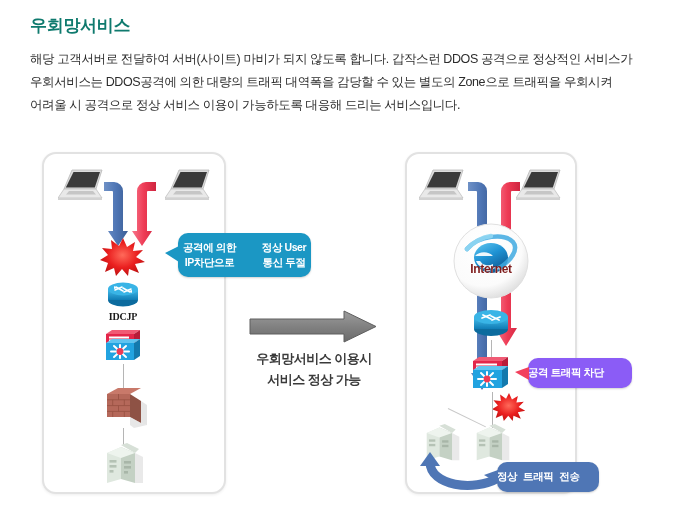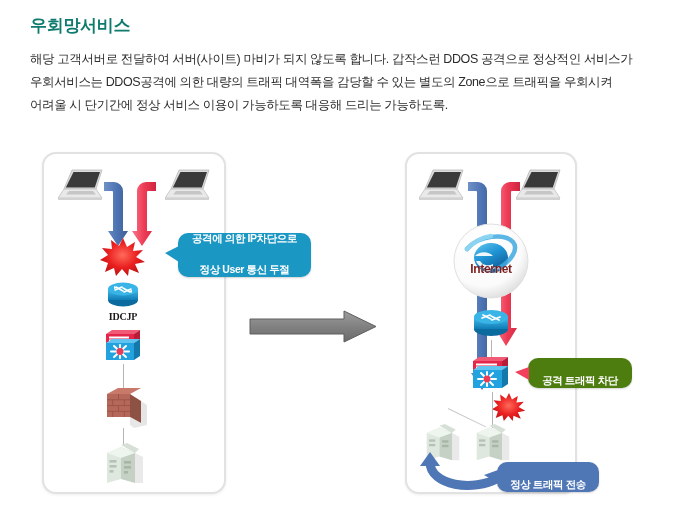--- a/index.html
+++ b/index.html
@@ -78,23 +78,22 @@
 
   
   .callout {
     position: absolute;
     border-radius: 10px;
     color: #ffffff;
     font-weight: bold;
     letter-spacing: -0.4px;
     text-align: center;
     display: flex;
-    flex-direction: column;
     align-items: center;
-    justify-content: flex-end;
+    justify-content: flex-start;
     box-shadow: 0 1px 2px rgba(0,0,0,0.18);
     gap: 16px;
   }
   .callout-tail {
     position: absolute;
     width: 0; height: 0;
   }
   #callout-attack-block {
     left: 178px; top: 233px; width: 133px; height: 44px;
     background: #1b97c4;
@@ -102,33 +101,34 @@
     line-height: 15px;
   }
   #callout-attack-block .tail {
     left: -13px; top: 13px;
     border-top: 7px solid transparent;
     border-bottom: 9px solid transparent;
     border-right: 14px solid #1b97c4;
   }
   #callout-traffic-block {
     left: 528px; top: 358px; width: 104px; height: 30px;
-    background: #4d7c0f;
+    background: #8b5cf6;
     font-size: 10.5px;
   }
   #callout-traffic-block .tail {
     left: -13px; top: 9px;
     border-top: 5px solid transparent;
     border-bottom: 8px solid transparent;
     border-right: 14px solid #f2405c;
   }
   #callout-normal-traffic {
     left: 497px; top: 462px; width: 102px; height: 30px;
     background: #4f76b5;
     font-size: 10.5px;
+    font-family: Liberation Mono, monospace;
   }
   #callout-normal-traffic .tail {
     left: -13px; top: 8px;
     border-top: 5px solid transparent;
     border-bottom: 8px solid transparent;
     border-right: 14px solid #4f76b5;
   }
 
   
   #center-arrow {
@@ -165,21 +165,21 @@
 </head>
 <body>
 
 <div id="page">
 
   <div id="page-title">우회망서비스</div>
 
   <div id="intro-text">
     <div>해당 고객서버로 전달하여 서버(사이트) 마비가 되지 않도록 합니다. 갑작스런 DDOS 공격으로 정상적인 서비스가</div>
     <div>우회서비스는 DDOS공격에 의한 대량의 트래픽 대역폭을 감당할 수 있는 별도의 Zone으로 트래픽을 우회시켜</div>
-    <div>어려울 시 단기간에 정상 서비스 이용이 가능하도록 대응해 드리는 가능하도록.</div>
+    <div>어려울 시 공격으로 정상 서비스 이용이 가능하도록 대응해 드리는 서비스입니다.</div>
   </div>
 
   <div class="panel" id="panel-left"></div>
 
   <div class="node" style="left:58px; top:168px;">
     <svg width="52" height="38" viewBox="0 0 52 38">
       <polygon points="14,2 44,2 38,21 6,21" fill="#dcdcdc" stroke="#b9b9b9" stroke-width="0.8"></polygon>
       <polygon points="15.5,4 42,4 36.8,19.5 7.8,19.5" fill="#3a3a3a"></polygon>
       <polygon points="6,21 38,21 44,30 0,30" fill="#e9e9e9" stroke="#c0c0c0" stroke-width="0.8"></polygon>
       <polygon points="11,23 35,23 38,26.5 8,26.5" fill="#c6c6c6"></polygon>
@@ -333,20 +333,24 @@
       <defs>
         <linearGradient id="cag" x1="0" y1="0" x2="0" y2="1">
           <stop offset="0%" stop-color="#9d9d9d"></stop>
           <stop offset="50%" stop-color="#818181"></stop>
           <stop offset="100%" stop-color="#6a6a6a"></stop>
         </linearGradient>
       </defs>
       <polygon points="2,9 96,9 96,1 128,16.5 96,32 96,24 2,24" fill="url(#cag)" stroke="#5e5e5e" stroke-width="1"></polygon>
     </svg>
   </div>
+  <div id="center-caption">
+    <div>우회망서비스 이용시</div>
+    <div>서비스 정상 가능</div>
+  </div>
 
   <div class="panel" id="panel-right"></div>
 
   <div class="node" style="left:419px; top:168px;">
     <svg width="52" height="38" viewBox="0 0 52 38">
       <polygon points="14,2 44,2 38,21 6,21" fill="#dcdcdc" stroke="#b9b9b9" stroke-width="0.8"></polygon>
       <polygon points="15.5,4 42,4 36.8,19.5 7.8,19.5" fill="#3a3a3a"></polygon>
       <polygon points="6,21 38,21 44,30 0,30" fill="#e9e9e9" stroke="#c0c0c0" stroke-width="0.8"></polygon>
       <polygon points="11,23 35,23 38,26.5 8,26.5" fill="#c6c6c6"></polygon>
       <polygon points="0,30 44,30 44,32 0,32" fill="#d2d2d2"></polygon>

